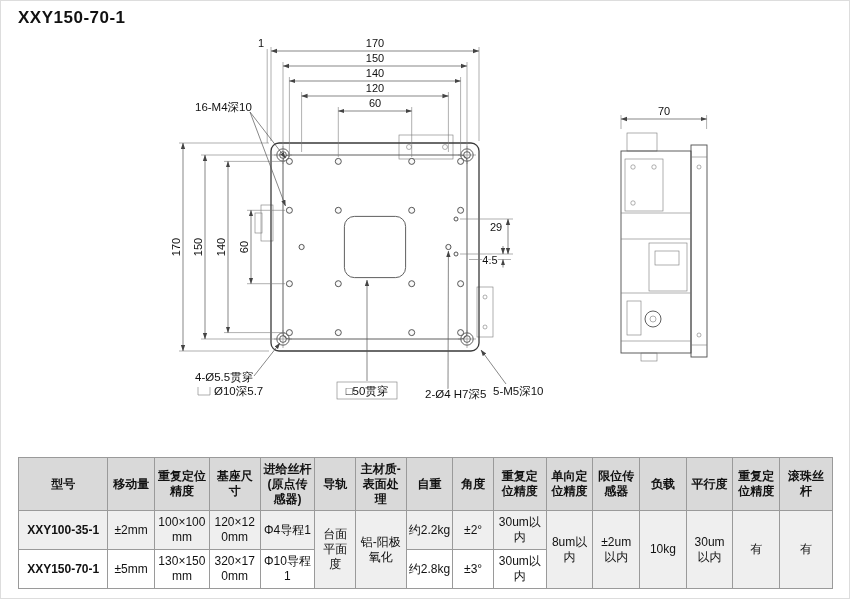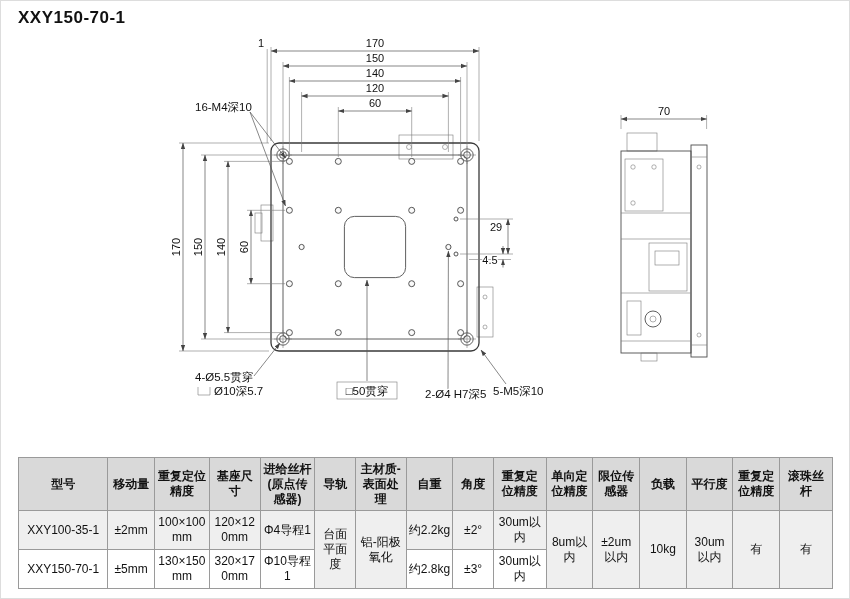--- a/index.html
+++ b/index.html
@@ -16,21 +16,21 @@
   .dim{stroke:#555;stroke-width:.7;fill:none;}
   .hole{stroke:#444;stroke-width:.9;fill:#fafafa;}
   table.spec{position:absolute;left:17px;top:456px;width:815px;border-collapse:collapse;
              table-layout:fixed;font-size:12px;color:#111;}
   .spec th,.spec td{border:1px solid #9a9a9a;text-align:center;vertical-align:middle;
                     padding:1px 2px;line-height:1.25;word-break:break-all;}
   .spec th{background:#d9d9d9;font-weight:700;height:50px;}
   .spec td{height:36px;background:#fff;}
   .spec tr.r1 td{background:#efefef;}
   .spec td.mg{background:#fff;}
-  .spec td.model{font-weight:400;}
+  .spec td.model{font-weight:700;}
 </style>
 </head>
 <body>
 
 <div class="page">
 
   <svg class="drawing" width="850" height="448" viewBox="0 0 850 448">
     <defs>
       <marker id="arrow" viewBox="0 0 10 10" refX="9.5" refY="5" markerWidth="9" markerHeight="9" orient="auto-start-reverse">
         <path d="M0,1.6 L10,5 L0,8.4 z" fill="#444"></path>

